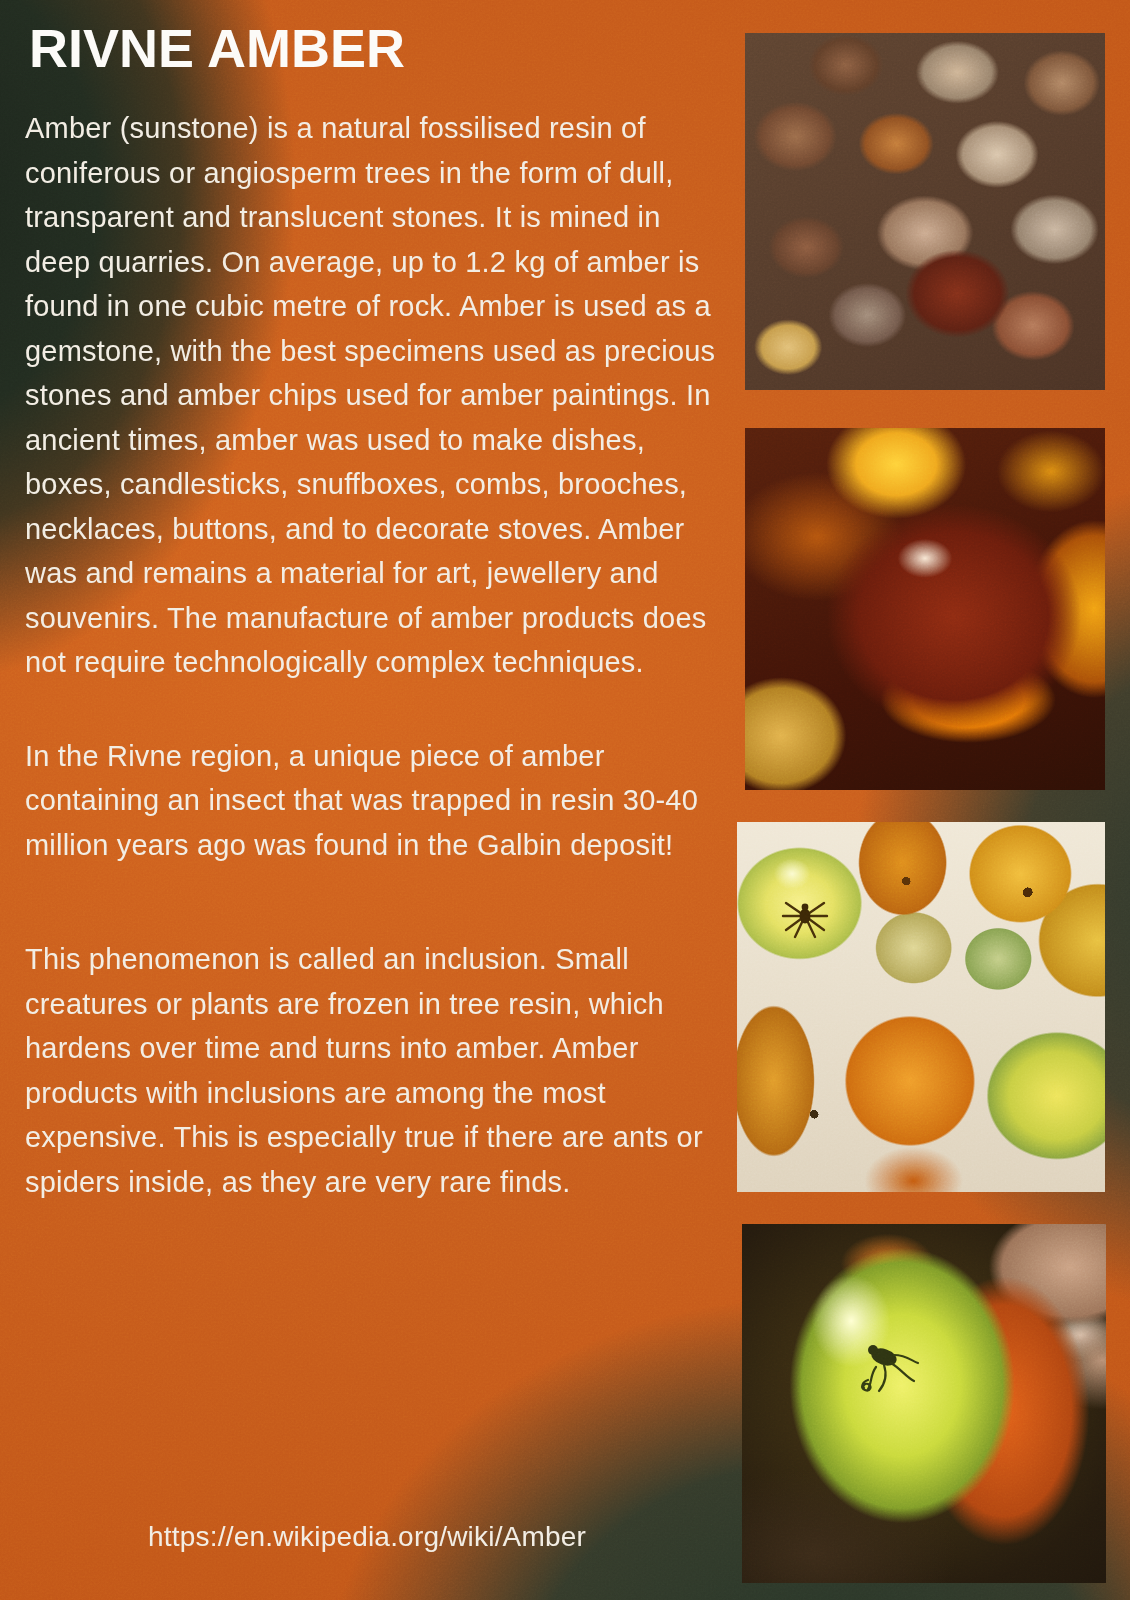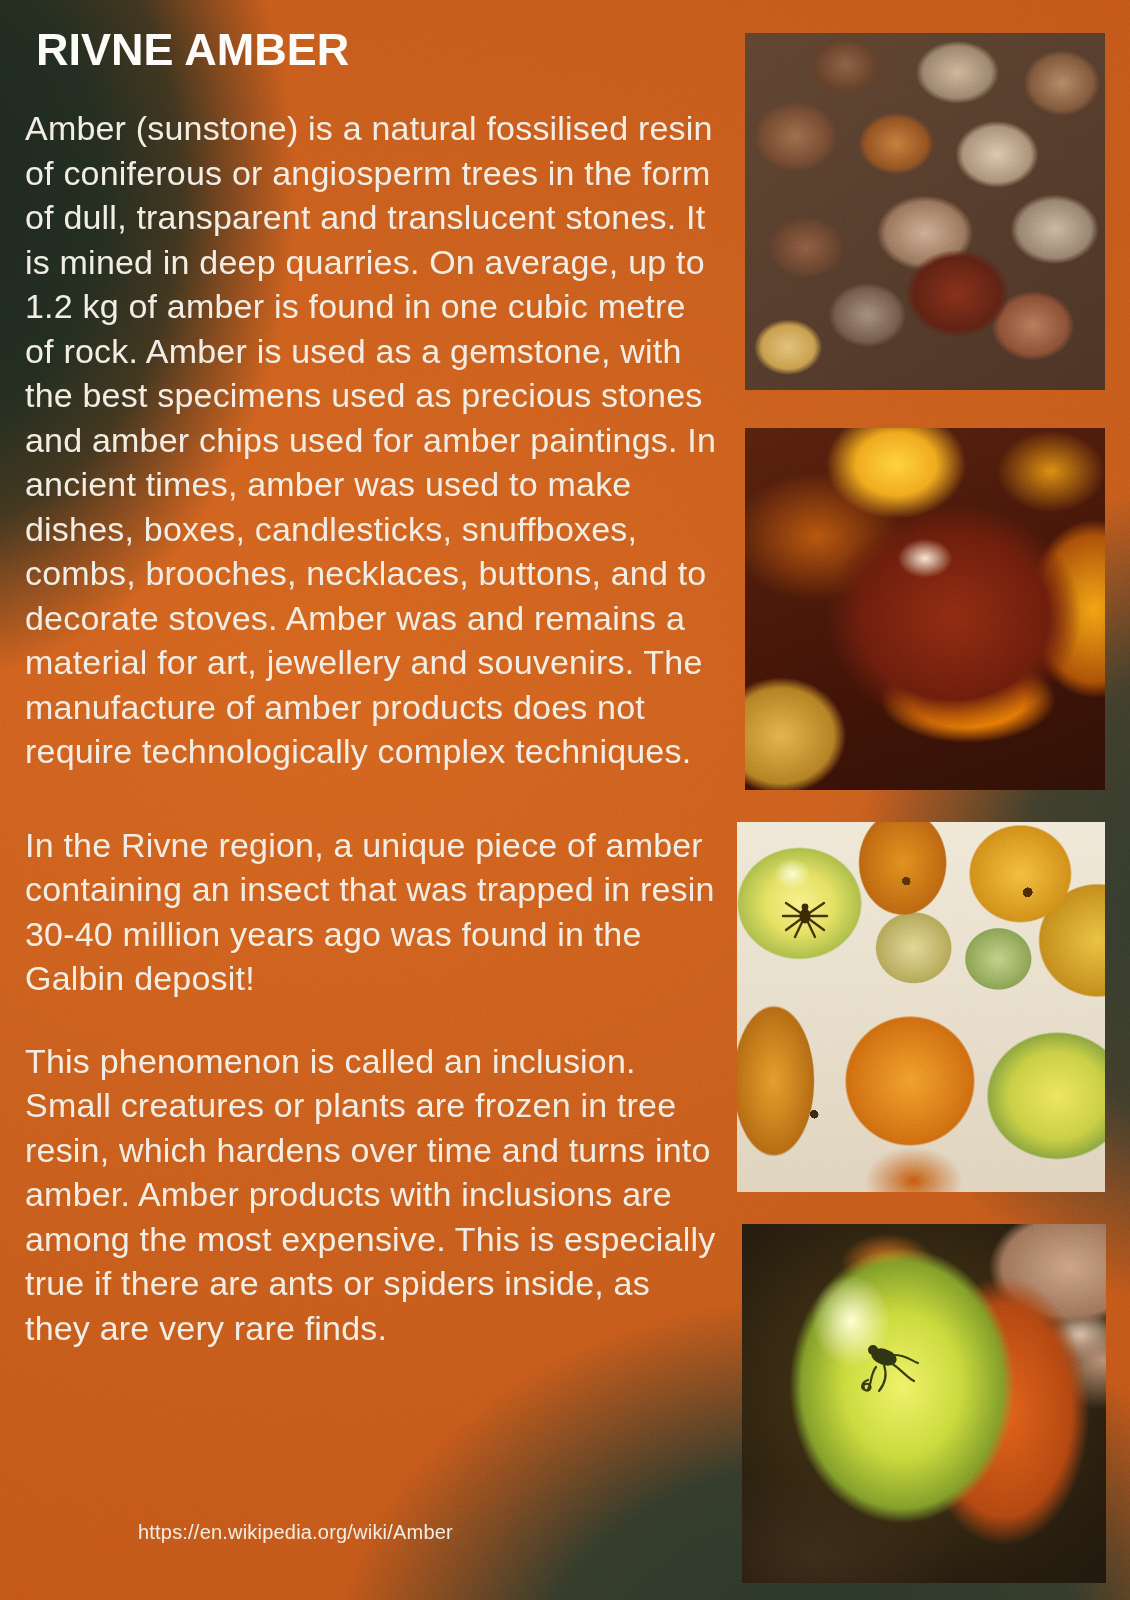--- a/index.html
+++ b/index.html
@@ -14,37 +14,37 @@
       radial-gradient(560px 620px at 1232px 896px,
         rgba(40,56,46,0.97) 0%, rgba(40,56,46,0.85) 38%, rgba(40,56,46,0) 68%),
       radial-gradient(680px 560px at 814px 1700px,
         #263629 0%, rgba(40,56,44,0.92) 42%, rgba(40,56,44,0) 72%),
       radial-gradient(1400px 1100px at 30% 42%,
         #d4641f 0%, #c95d1d 45%, #c05417 100%);
   }
   .grain{position:absolute;inset:0;z-index:6;pointer-events:none;mix-blend-mode:overlay;opacity:.5;}
   .title{
     position:absolute;left:28px;top:16px;z-index:2;
-    font-size:45px;font-weight:bold;letter-spacing:0px;
-    color:#fcfbf8;margin:8px;
+    font-size:54px;font-weight:bold;letter-spacing:0px;
+    color:#fcfbf8;margin:1px;
   }
   .text-col{
     position:absolute;left:25px;top:106px;width:697px;z-index:2;
   }
   .text-col p{
     margin:0 0 49px 0;
-    font-size:34px;line-height:44.5px;letter-spacing:.2px;
+    font-size:29px;line-height:44.5px;letter-spacing:.2px;
     color:#f2ede3;
   }
   .text-col p.p2{margin-bottom:22px;}
-  .text-col p.p3{margin-bottom:38px;}
+  .text-col p.p3{margin-bottom:70px;}
   .text-col p.p4{margin-bottom:4px;}
   .source{
-    position:absolute;left:138px;top:1521px;z-index:2;
-    font-size:20px;color:#f2ede3;letter-spacing:.2px;
+    position:absolute;left:148px;top:1521px;z-index:2;
+    font-size:28px;color:#f2ede3;letter-spacing:.2px;
   }
   .photo{position:absolute;z-index:2;}
   .photo-rocks{
     left:745px;top:33px;width:360px;height:357px;
     background:
       radial-gradient(55px 45px at 12% 88%, #e2c078 0%, #c79d4c 48%, rgba(0,0,0,0) 62%),
       radial-gradient(78px 66px at 59% 73%, #84301a 0%, #5e2113 55%, rgba(0,0,0,0) 67%),
       radial-gradient(62px 52px at 80% 82%, #b5795a 0%, #8a4f34 55%, rgba(0,0,0,0) 67%),
       radial-gradient(58px 48px at 34% 79%, #a28c7a 0%, #72594b 55%, rgba(0,0,0,0) 67%),
       radial-gradient(72px 56px at 50% 56%, #ccab90 0%, #98755c 55%, rgba(0,0,0,0) 67%),

